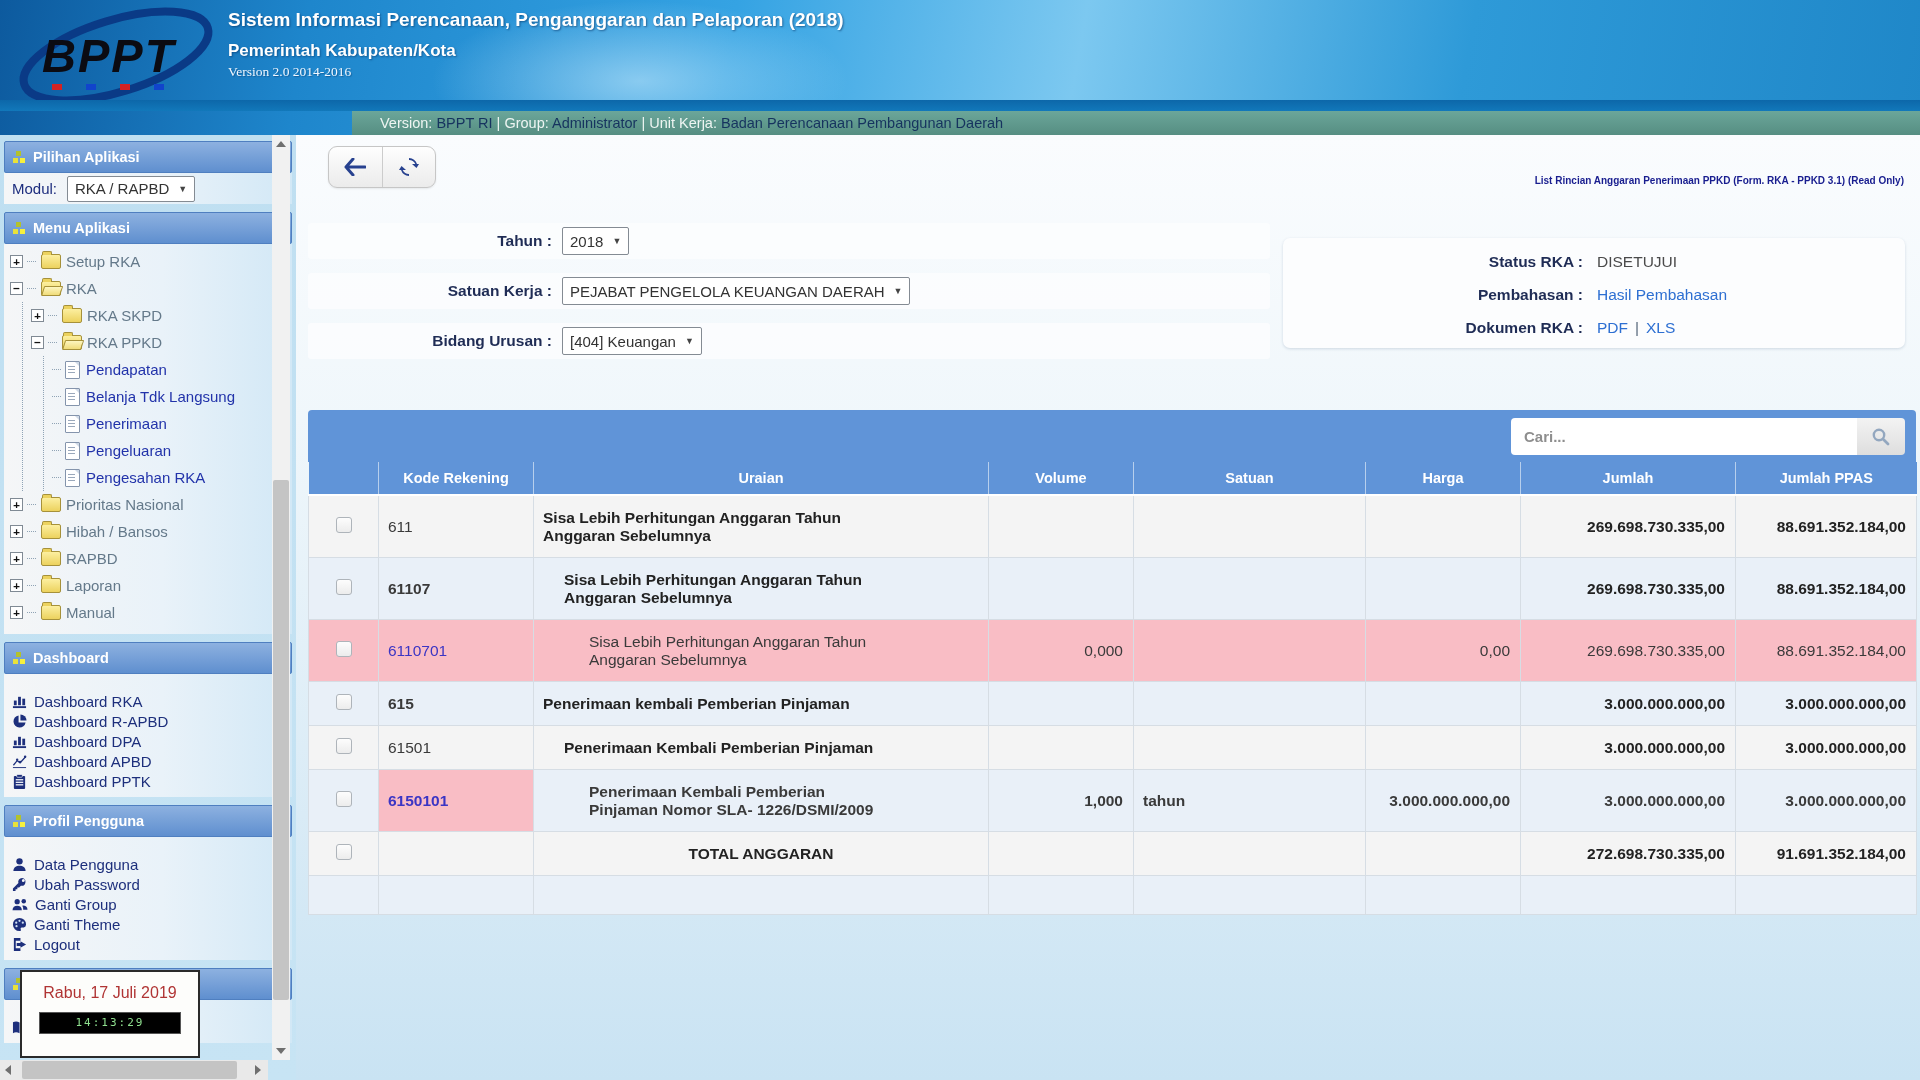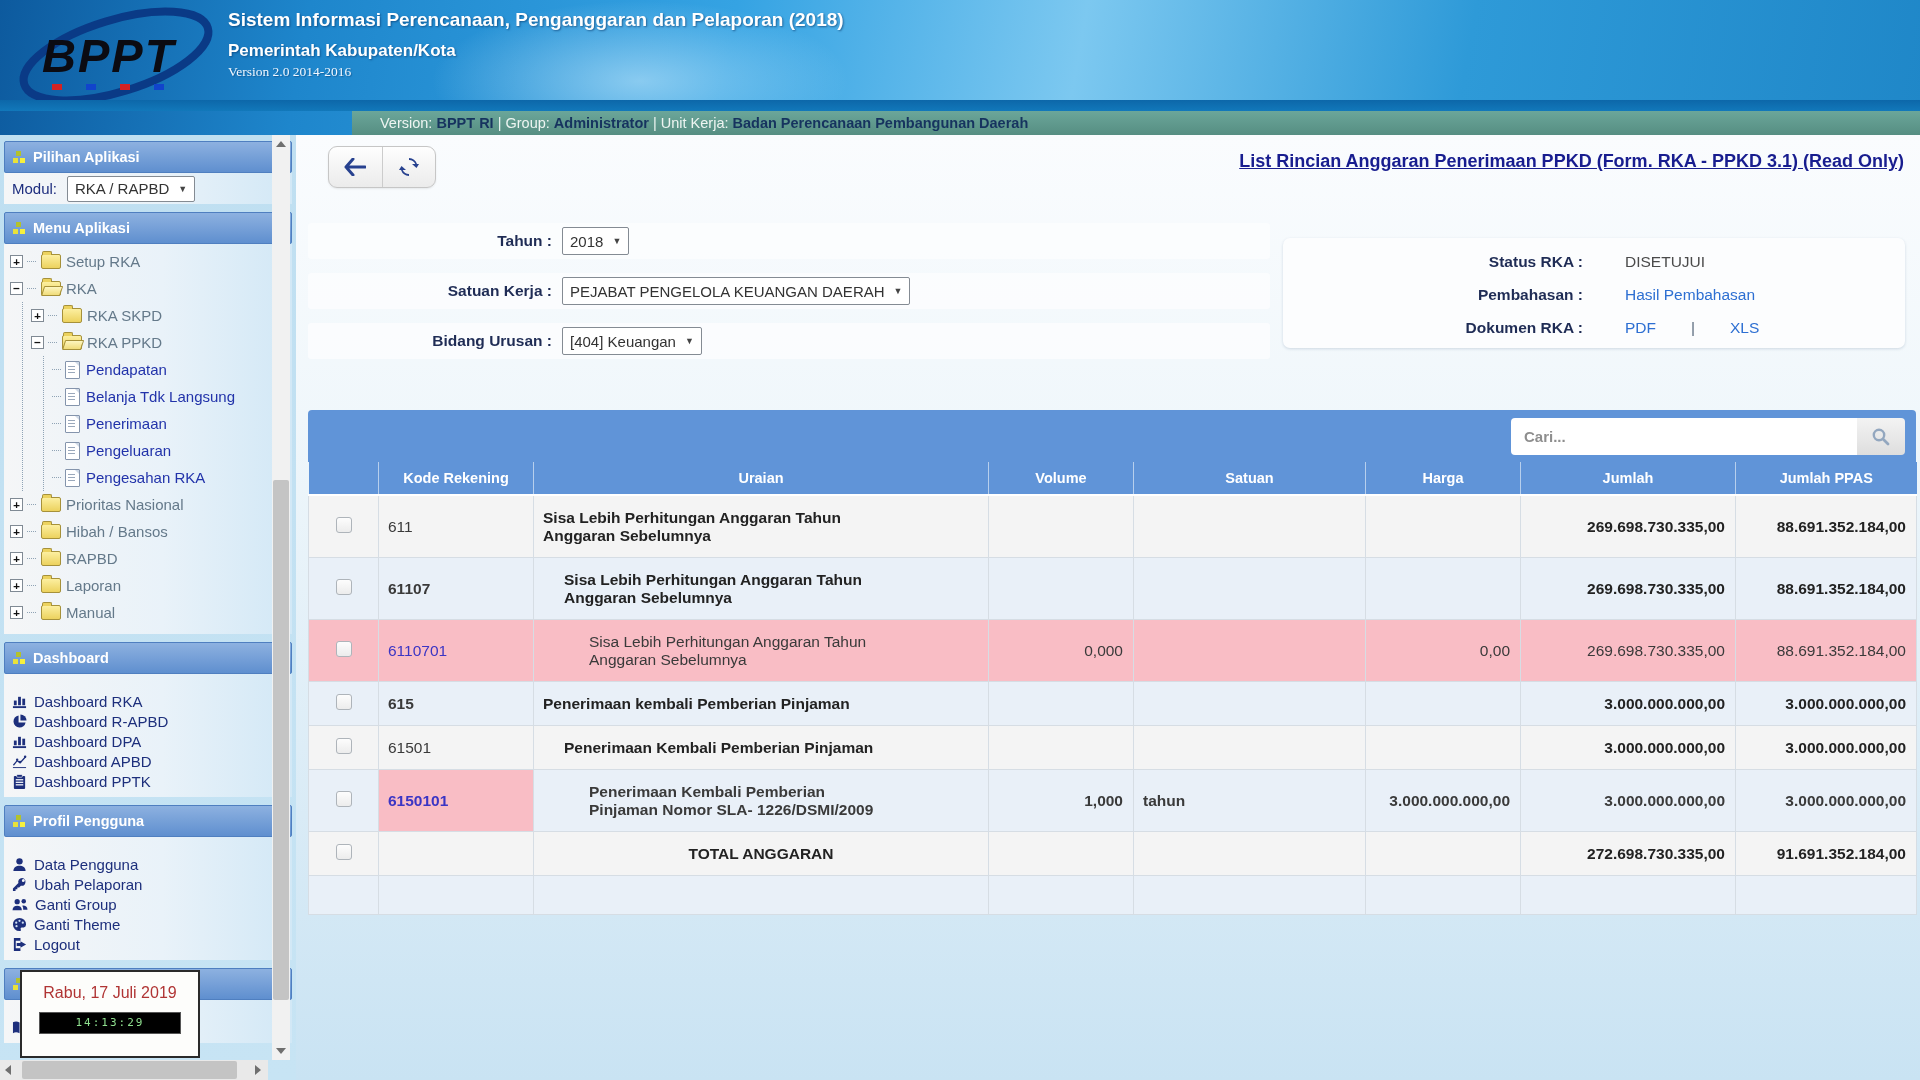--- a/index.html
+++ b/index.html
@@ -22,21 +22,21 @@
     text-shadow:1px 1px 2px rgba(0,40,90,.55);}
   .hdr-sub{position:absolute;left:228px;top:41px;color:#fff;font-weight:bold;font-size:17px;
     text-shadow:1px 1px 2px rgba(0,40,90,.5);}
   .hdr-ver{position:absolute;left:228px;top:64px;color:#f2f8ff;font-size:13.5px;
     font-family:"Liberation Serif",serif;text-shadow:1px 1px 1px rgba(0,40,90,.4);}
 
   
   #userbar{position:absolute;left:352px;top:111px;width:1568px;height:24px;
     background:linear-gradient(#6ba69a,#568e82);font-size:14.5px;line-height:24px;
     color:#eef5f2;padding-left:28px;box-sizing:border-box;white-space:nowrap;}
-  #userbar .ub-val{color:#16335f;font-weight:bold;margin-top:12px;}
+  #userbar .ub-val{color:#16335f;font-weight:normal;margin-top:12px;}
 
   
   #sidebar{position:absolute;left:0;top:135px;width:296px;bottom:0;
     background:linear-gradient(180deg,#bfdff1,#c7e4f4);}
   .sect-bar{margin:0 4px;height:32px;display:flex;align-items:center;gap:8px;padding-left:8px;
     background:linear-gradient(#8db1e0,#5f8fcf);border:1px solid #4f7fc0;border-radius:2px;
     color:#fff;font-weight:bold;font-size:14.5px;box-sizing:border-box;}
   .hdr-ico{width:12px;height:12px;position:relative;flex:0 0 12px;}
   .hdr-ico::before{content:"";position:absolute;width:5px;height:5px;background:#e8e23a;left:0;top:7px;
     box-shadow:7px 0 0 #f6f03e;}
@@ -107,33 +107,33 @@
   #hthumb{position:absolute;left:22px;top:1px;width:215px;height:18px;background:#c4c4c4;border-radius:2px;cursor:pointer;}
 
   
   #main{position:absolute;left:296px;top:135px;right:0;bottom:0;
     background:linear-gradient(180deg,#fafcfe 0%,#f0f7fb 30%,#d9ebf6 72%,#c9e3f3 100%);}
   #btn-group{position:absolute;left:32px;top:11px;width:106px;height:40px;display:flex;
     border:1px solid #c6c6c6;border-radius:9px;background:linear-gradient(#fefefe,#ebebeb);
     box-shadow:0 1px 2px rgba(0,0,0,.08);}
   .tbtn{width:53px;display:flex;align-items:center;justify-content:center;cursor:pointer;}
   .tbtn + .tbtn{border-left:1px solid #cccccc;}
-  #page-title{position:absolute;right:16px;top:16px;font-weight:bold;font-size:18px;color:#181d8f;text-decoration:underline;}
+  #page-title{position:absolute;right:16px;top:40px;font-weight:bold;font-size:10px;color:#181d8f;}
 
   
   #filters{position:absolute;left:12px;top:88px;width:962px;}
   .frow{height:36px;margin-bottom:14px;background:rgba(252,253,254,.85);border-radius:3px;
     display:flex;align-items:center;}
   .flab{width:244px;text-align:right;font-weight:bold;font-size:15.5px;color:#1f2c55;}
   .frow .sel{margin-left:10px;height:26px;}
 
   
   #statusbox{position:absolute;right:15px;top:103px;width:622px;height:110px;background:#fcfdfe;
     border-radius:7px;box-shadow:0 1px 3px rgba(40,70,110,.18);font-size:15.5px;}
-  .srow{display:flex;align-items:center;height:29px;margin-top:4px;gap:28px;}
+  .srow{display:flex;align-items:center;height:29px;margin-top:4px;}
   .srow:first-child{margin-top:9px;}
   .slab{width:300px;text-align:right;font-weight:bold;color:#1f2c55;}
   .sval{margin-left:14px;color:#4a4a4a;}
   .slink{margin-left:14px;color:#2d6fd2;cursor:pointer;}
   .slink2{color:#2d6fd2;cursor:pointer;}
   .ssep{color:#5a6b7d;margin:0 7px;}
 
   
   #tablewrap{position:absolute;left:12px;top:275px;width:1608px;}
   #tbl-toolbar{height:52px;background:#6094d8;border-radius:4px 4px 0 0;position:relative;}
@@ -365,21 +365,21 @@
       <svg width="15" height="15" viewBox="0 0 16 16" fill="#1d2f7c">
           <circle cx="8" cy="4.6" r="3.4"></circle>
           <path d="M1.5 15c0-3.6 2.9-5.6 6.5-5.6s6.5 2 6.5 5.6z"></path>
         </svg>
       <span class="ll-label">Data Pengguna</span>
     </div>
     <div class="llrow">
       <svg width="15" height="15" viewBox="0 0 16 16" fill="#1d2f7c">
           <path d="M10.8 1a4.2 4.2 0 0 0-4 5.5L1 12.3V15h2.8v-1.9h1.9v-1.9h1.9l1.9-1.9A4.2 4.2 0 1 0 10.8 1zm1.3 4.3a1.6 1.6 0 1 1 0-3.2 1.6 1.6 0 0 1 0 3.2z"></path>
         </svg>
-      <span class="ll-label">Ubah Pelaporan</span>
+      <span class="ll-label">Ubah Password</span>
     </div>
     <div class="llrow">
       <svg width="16" height="15" viewBox="0 0 17 16" fill="#1d2f7c">
           <circle cx="5.5" cy="5" r="2.8"></circle>
           <path d="M0.5 14c0-3 2.3-4.6 5-4.6s5 1.6 5 4.6z"></path>
           <circle cx="12.5" cy="4.6" r="2.4"></circle>
           <path d="M11 9.2c2.8-.4 5.5 1.2 5.5 4.3h-4.6a6.3 6.3 0 0 0-.9-4.3z"></path>
         </svg>
       <span class="ll-label">Ganti Group</span>
     </div>

